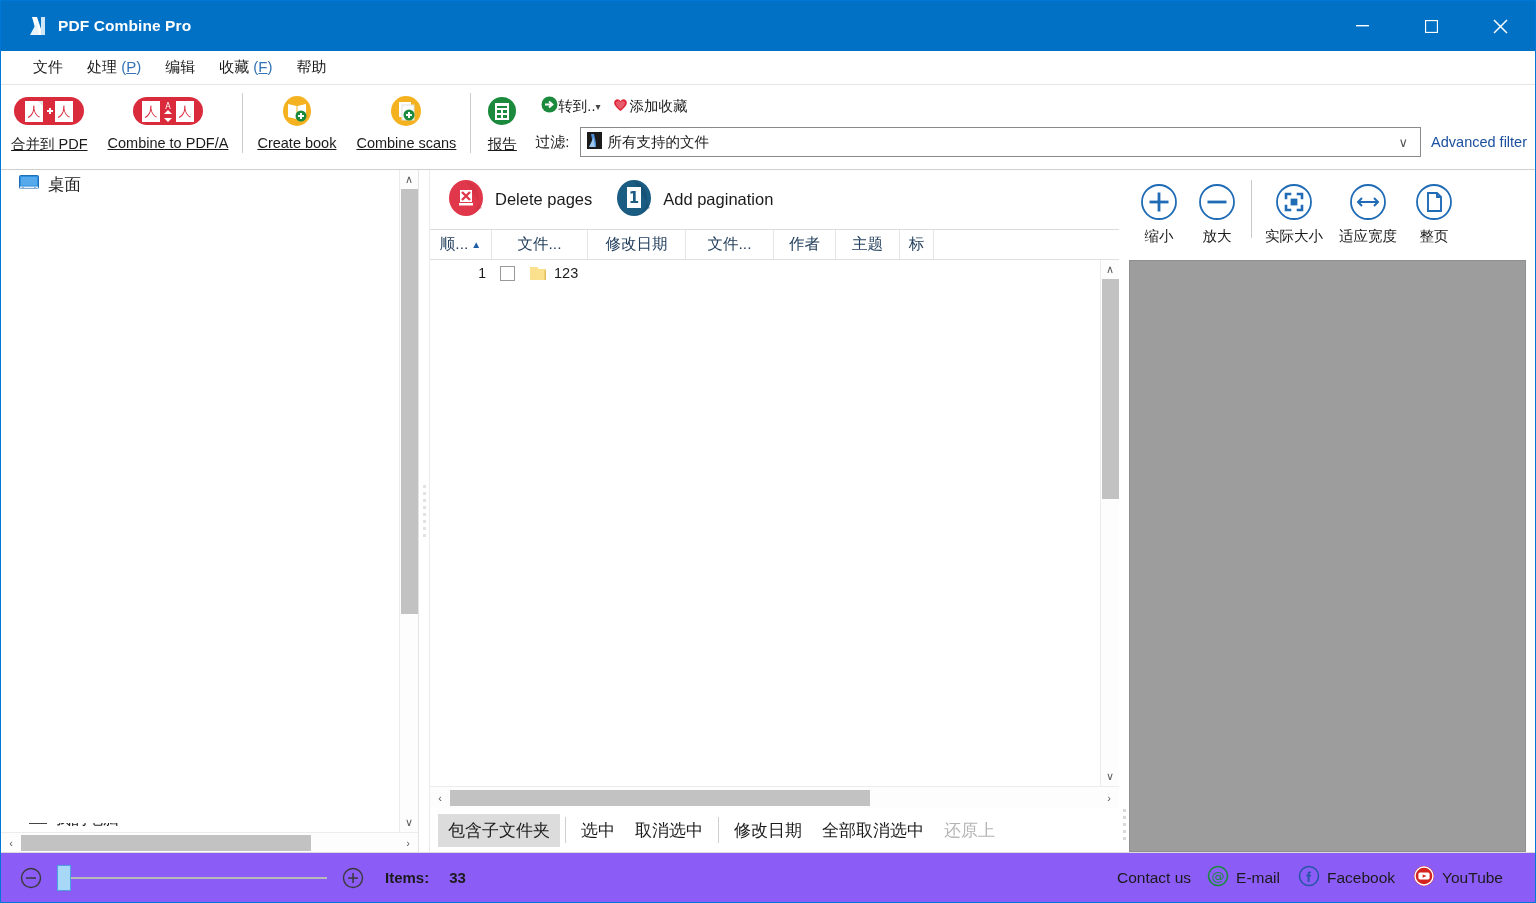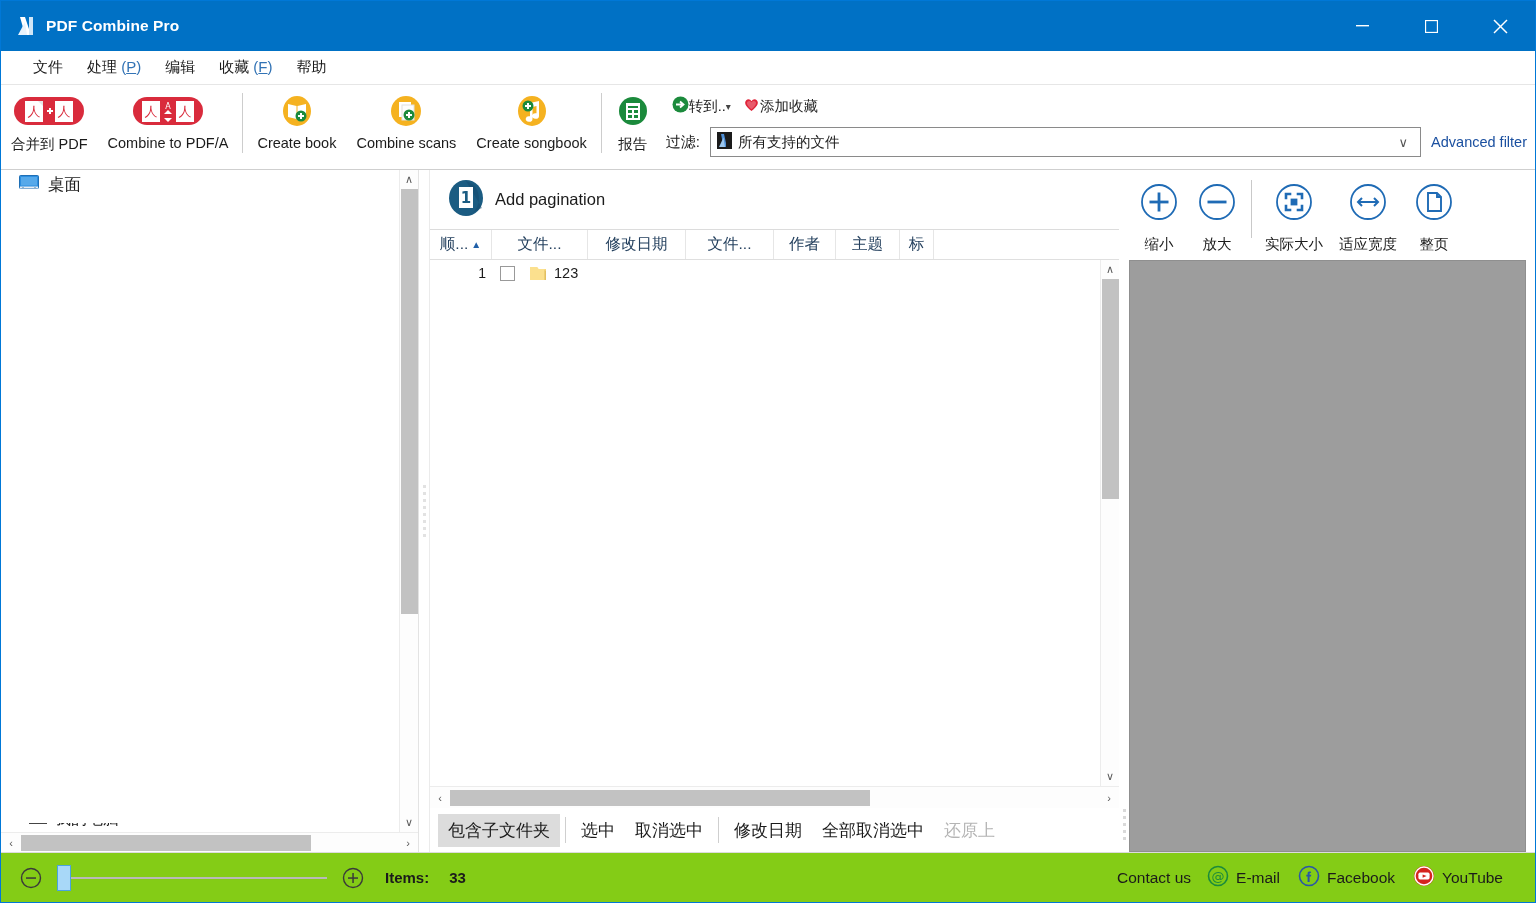--- a/index.html
+++ b/index.html
@@ -14,21 +14,21 @@
     position: relative;
     border: 1px solid #0078d7;
     background: #fff;
     display: flex; flex-direction: column;
   }
 
   
   .titlebar {
     height: 50px; background: #0071c5;
     display: flex; align-items: center;
-    flex: 0 0 50px; position: relative;
+    flex: 0 0 50px; position: relative; padding-left: 12px;
   }
   .title-icon { margin-left: 14px; width: 22px; height: 24px; display:flex; align-items:center; justify-content:center; }
   .title-text {
     color: #ffffff; font-size: 15.5px; font-weight: bold;
     margin-left: 9px; letter-spacing: .1px;
   }
   .win-buttons { position: absolute; right: 0; top: 0; height: 50px; display: flex; }
   .win-btn {
     width: 69px; height: 50px; display: flex; align-items: center; justify-content: center;
     color: #fff;
@@ -50,21 +50,21 @@
     flex: 0 0 85px; height: 85px; background: #ffffff;
     display: flex; align-items: flex-start; position: relative;
     border-bottom: 1px solid #cfcfcf;
   }
   .tb-group { display: flex; align-items: flex-start; height: 85px; }
   .tb-btn {
     display: flex; flex-direction: column; align-items: center; justify-content: flex-start;
     padding: 6px 10px 0 10px; min-width: 52px; cursor: default;
   }
   .tb-ico { height: 40px; display: flex; align-items: center; justify-content: center; }
-  .tb-label { font-size: 14.5px; color: #1b1b1b; margin-top: 4px; white-space: nowrap; }
+  .tb-label { font-size: 14.5px; color: #1b1b1b; margin-top: 4px; white-space: nowrap; text-decoration: underline; }
   .tb-sep { width: 1px; background: #cdcdcd; height: 60px; margin: 8px 4px 0 4px; }
 
   
   .tb-right {
     flex: 1; display: flex; flex-direction: column; justify-content: flex-start;
     padding-top: 6px; min-width: 0;
   }
   .tb-row1 { display: flex; align-items: center; height: 30px; padding-left: 6px; }
   .tb-mini {
     display: flex; align-items: center; padding: 3px 6px; cursor: default;
@@ -181,33 +181,33 @@
     background: #fff; min-width: 0;
   }
   .zoom-toolbar {
     height: 90px; flex: 0 0 90px; display: flex; align-items: flex-start;
     padding: 6px 0 0 12px; gap: 2px;
   }
   .zm-btn {
     display: flex; flex-direction: column; align-items: center; padding: 2px 7px; cursor: default;
   }
   .zm-ico { height: 48px; display: flex; align-items: center; justify-content: center; }
-  .zm-label { font-size: 14.5px; color: #1b1b1b; white-space: nowrap; margin-top: 9px; }
+  .zm-label { font-size: 14.5px; color: #1b1b1b; white-space: nowrap; margin-top: 1px; }
   .zm-sep { width: 1px; height: 58px; background: #c9c9c9; margin: 4px 4px 0 4px; }
   .preview-wrap { flex: 1; display: flex; padding: 0 9px 0 0; min-height: 0; }
   .preview-grip { width: 10px; flex: 0 0 10px; display: flex; align-items: flex-end; justify-content: center; padding-bottom: 12px; }
   .preview-grip .grip i { background: #d9d9d9; }
   .preview-canvas {
     flex: 1; background: #9d9d9d; border: 1px solid #8f8f8f; min-width: 0;
   }
 
   
   .statusbar {
     height: 50px; flex: 0 0 50px; display: flex; align-items: center;
-    border-top: 1px solid #dcdcdc; background: #84cc16; padding: 0 14px 0 18px;
+    border-top: 1px solid #dcdcdc; background: #8b5cf6; padding: 0 14px 0 18px;
   }
   .zoom-out-ico, .zoom-in-ico { color: #3a3a3a; display: flex; align-items: center; }
   .slider { width: 270px; height: 24px; position: relative; margin: 0 14px; display: flex; align-items: center; }
   .slider-track { position: absolute; left: 0; right: 0; height: 2px; background: #b9b9b9; }
   .slider-thumb { position: absolute; left: 0; width: 14px; height: 26px; background: #a8d8f8; border: 1px solid #4aa3e0; }
   .items-label { font-size: 15px; color: #1b1b1b; font-weight: bold; margin-left: 20px; }
   .items-count { font-size: 15px; color: #1b1b1b; font-weight: bold; margin-left: 20px; }
   .status-spacer { flex: 1; }
   .contact-label { font-size: 15.5px; color: #1b1b1b; margin-right: 16px; }
   .social { display: flex; align-items: center; gap: 7px; margin-right: 18px; cursor: default; }
@@ -327,32 +327,20 @@
             <rect x="11" y="9" width="12" height="15" fill="#fff"></rect>
             <rect x="14" y="12" width="12" height="15" fill="#fdfdfd" stroke="#e0e0e0"></rect>
             <circle cx="21" cy="22" r="5.5" fill="#1b8a3c"></circle>
             <rect x="20" y="19" width="2" height="6" fill="#fff"></rect>
             <rect x="18" y="21" width="6" height="2" fill="#fff"></rect>
           </svg>
         </div>
         <div class="tb-label">Combine scans</div>
       </div>
 
-      <div class="tb-btn">
-        <div class="tb-ico">
-          <svg width="36" height="36" viewBox="0 0 36 36">
-            <ellipse cx="18" cy="18" rx="14" ry="15" fill="#f5b220"></ellipse>
-            <path d="M16 10 L25 8 L25 23 A3.4 2.8 0 1 1 22.5 20.3 L22.5 13 L18.5 14 L18.5 26 A3.4 2.8 0 1 1 16 23.3 Z" fill="#fff"></path>
-            <circle cx="14" cy="13" r="5.5" fill="#1b8a3c"></circle>
-            <rect x="13" y="10" width="2" height="6" fill="#fff"></rect>
-            <rect x="11" y="12" width="6" height="2" fill="#fff"></rect>
-          </svg>
-        </div>
-        <div class="tb-label">Create songbook</div>
-      </div>
     </div>
 
     <div class="tb-sep"></div>
 
     <div class="tb-group">
       <div class="tb-btn">
         <div class="tb-ico">
           <svg width="34" height="34" viewBox="0 0 34 34">
             <circle cx="17" cy="17" r="14" fill="#1b8a3c"></circle>
             <rect x="10" y="9" width="14" height="17" fill="#fff"></rect>
@@ -463,20 +451,32 @@
           <i></i>
           <i></i>
           <i></i>
           <i></i>
       </div>
     </div>
 
     <div class="pane-list">
 
       <div class="list-toolbar">
+        <div class="lt-btn">
+          <span>
+            <svg width="40" height="40" viewBox="0 0 40 40">
+              <ellipse cx="20" cy="20" rx="17" ry="18" fill="#e0384a"></ellipse>
+              <path d="M20 3 A17 18 0 0 1 20 38 L36 30 Z" fill="#c72f40" opacity=".4"></path>
+              <path d="M14 12 L26 12 L26 24 L14 24 Z" fill="#fff"></path>
+              <path d="M16 14 L24 22 M24 14 L16 22" stroke="#e0384a" stroke-width="2.4"></path>
+              <rect x="13" y="25" width="14" height="2.5" fill="#fff"></rect>
+            </svg>
+          </span>
+          <span>Delete pages</span>
+        </div>
         <div class="lt-btn">
           <span>
             <svg width="40" height="40" viewBox="0 0 40 40">
               <ellipse cx="20" cy="20" rx="17" ry="18" fill="#1b5c82"></ellipse>
               <path d="M20 3 A17 18 0 0 1 20 38 L36 30 Z" fill="#14486a" opacity=".45"></path>
               <rect x="13" y="9" width="14" height="21" fill="#fff"></rect>
               <text x="20" y="25" font-size="15" font-weight="bold" font-family="DejaVu Sans" fill="#1b5c82" text-anchor="middle">1</text>
             </svg>
           </span>
           <span>Add pagination</span>

